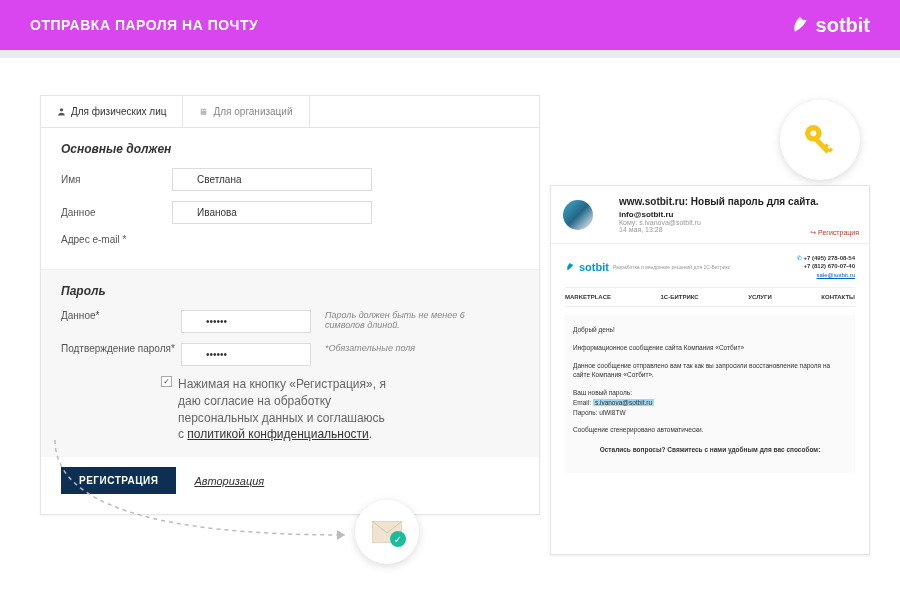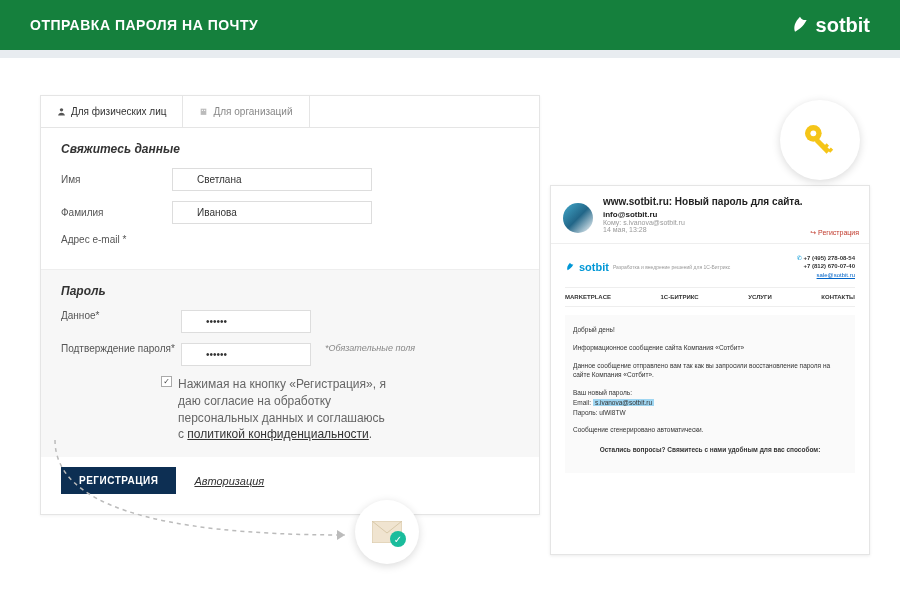--- a/index.html
+++ b/index.html
@@ -1,19 +1,19 @@
 <!DOCTYPE html>
 <html><head>
 <meta charset="utf-8">
 <style>
 * { box-sizing: border-box; margin: 0; padding: 0; }
 body { width: 900px; height: 600px; font-family: Arial, sans-serif; background: #fff; position: relative; overflow: hidden; }
 
 
-.header { width: 100%; height: 50px; background: #15803d; display: flex; align-items: center; justify-content: space-between; padding: 0 30px; }
+.header { width: 100%; height: 50px; background: #d946ef; display: flex; align-items: center; justify-content: space-between; padding: 0 30px; }
 .header-title { color: #fff; font-size: 14px; font-weight: bold; letter-spacing: 0.5px; }
 .logo { color: #fff; font-size: 20px; font-weight: bold; display: flex; align-items: center; gap: 6px; }
 .logo-icon { width: 20px; height: 20px; }
 .header-stripe { width: 100%; height: 8px; background: #e8ecf0; }
 
 
 .form-panel { position: absolute; left: 40px; top: 95px; width: 500px; background: #fff; border: 1px solid #e5e5e5; box-shadow: 0 1px 3px rgba(0,0,0,0.05); }
 .tabs { display: flex; border-bottom: 1px solid #e5e5e5; }
 .tab { padding: 10px 16px; font-size: 10px; color: #888; display: flex; align-items: center; gap: 5px; cursor: pointer; border-right: 1px solid #e5e5e5; }
 .tab.active { color: #333; background: #fff; }
@@ -32,21 +32,21 @@
 .consent-text { font-size: 12px; color: #666; max-width: 210px; line-height: 1.4; }
 .consent-text a { color: #333; text-decoration: underline; }
 .checkbox { width: 11px; height: 11px; border: 1px solid #aaa; background: #fff; display: flex; align-items: center; justify-content: center; font-size: 8px; color: #444; }
 
 .actions { padding: 10px 20px 20px; display: flex; align-items: center; gap: 18px; }
 .btn-register { background: #0d2f53; color: #fff; border: none; padding: 8px 18px; font-size: 10px; font-weight: bold; letter-spacing: 0.5px; cursor: pointer; }
 .link-auth { font-size: 11px; font-style: italic; color: #333; text-decoration: underline; cursor: pointer; }
 
 
 .email-panel { position: absolute; right: 30px; top: 185px; width: 320px; height: 370px; background: #fff; border: 1px solid #e5e5e5; box-shadow: 0 1px 3px rgba(0,0,0,0.08); }
-.email-head { padding: 10px 12px; display: flex; align-items: flex-end; gap: 10px; border-bottom: 1px solid #eee; position: relative; }
+.email-head { padding: 10px 12px; display: flex; align-items: center; gap: 26px; border-bottom: 1px solid #eee; position: relative; }
 .avatar { width: 30px; height: 30px; border-radius: 50%; background: linear-gradient(135deg,#4ac 0%,#268 50%,#fff 100%); flex-shrink: 0; }
 .email-meta { flex: 1; }
 .email-subject { font-size: 10px; font-weight: bold; color: #222; margin-bottom: 3px; }
 .email-from { font-size: 8px; color: #222; font-weight: bold; }
 .email-to, .email-date { font-size: 7px; color: #999; }
 .email-action { position: absolute; right: 10px; bottom: 6px; font-size: 7px; color: #c0392b; }
 .email-action::before { content: "↪ "; }
 
 .email-body { padding: 10px 14px; }
 .email-brand { display: flex; align-items: center; justify-content: space-between; margin-bottom: 8px; }
@@ -103,39 +103,40 @@
       <svg class="tab-icon" viewBox="0 0 16 16">
           <rect x="3" y="3" width="10" height="11" fill="#bbb"></rect>
           <rect x="5" y="5" width="2" height="2" fill="#fff"></rect>
           <rect x="9" y="5" width="2" height="2" fill="#fff"></rect>
         </svg>
       <span>Для организаций</span>
     </div>
   </div>
 
   <div class="form-body">
-    <div class="section-title">Свяжитесь данные</div>
+    <div class="section-title">Основные должен</div>
     <div class="field-row">
       <div class="field-label">Имя</div>
       <input class="field-input" value="Светлана" style="">
     </div>
     <div class="field-row">
-      <div class="field-label">Фамилия</div>
+      <div class="field-label">Данное</div>
       <input class="field-input" value="Иванова" style="">
     </div>
     <div class="field-row">
       <div class="field-label">Адрес e-mail *</div>
     </div>
   </div>
 
   <div class="password-block">
     <div class="section-title">Пароль</div>
     <div class="pw-row">
       <div class="field-label" style="width:120px">Данное*</div>
       <input class="field-input" style="width: 130px;" type="text" value="••••••">
+      <div class="pw-hint">Пароль должен быть не менее 6 символов длиной.</div>
     </div>
     <div class="pw-row">
       <div class="field-label" style="width:120px">Подтверждение пароля*</div>
       <input class="field-input" style="width: 130px;" type="text" value="••••••">
       <div class="pw-hint">*Обязательные поля</div>
     </div>
     <div class="consent-row">
       <div class="checkbox">✓</div>
       <div class="consent-text">
         <span>Нажимая на кнопку «Регистрация», я даю согласие на обработку персональных данных и соглашаюсь с </span><a href="#">политикой конфиденциальности</a><span>.</span>

